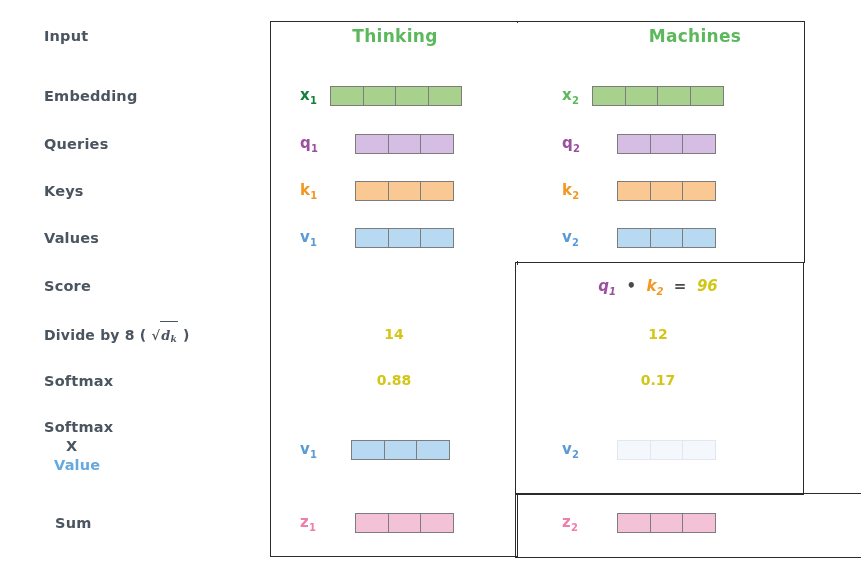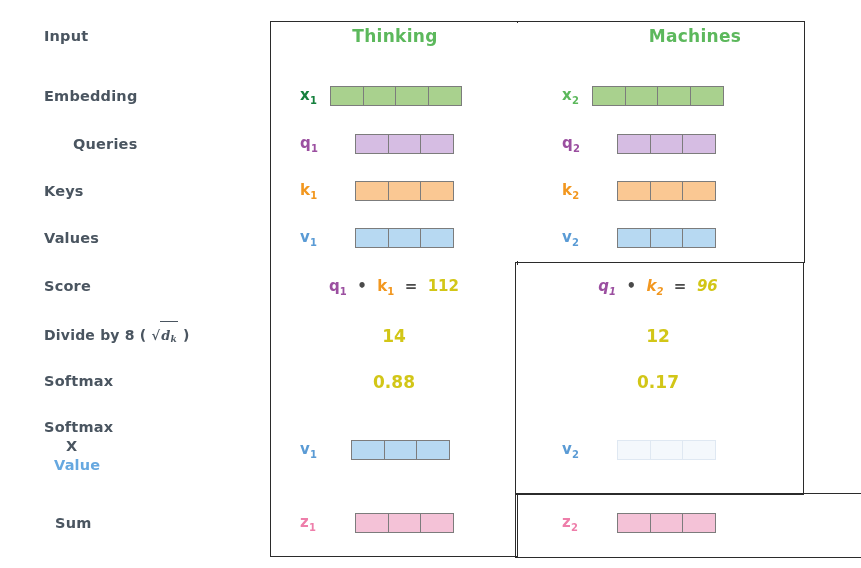--- a/index.html
+++ b/index.html
@@ -90,21 +90,21 @@
   .scoreline {
     position: absolute;
     font-size: 15px;
     font-weight: 700;
     white-space: nowrap;
     text-align: center;
   }
   .scoreline .op { color: #4a4a4a; font-weight: 700; }
   .numval {
     position: absolute;
-    font-size: 17px;
+    font-size: 14px;
     font-weight: 700;
     color: #d2c617;
     text-align: center;
     white-space: nowrap;
   }
 </style>
 </head>
 <body>
 
 <div id="stage">
@@ -132,21 +132,21 @@
   </div>
 
   <div class="vlabel" style="left:562px; top:86px; color:#5cb85c;">x<sub>2</sub></div>
   <div class="strip" style="left:592px; top:86px;">
     <div class="cell" style="background:#a9d18e;"></div>
     <div class="cell" style="background:#a9d18e;"></div>
     <div class="cell" style="background:#a9d18e;"></div>
     <div class="cell" style="background:#a9d18e;"></div>
   </div>
 
-  <div class="rowlabel" style="top:136px;margin-left:29px;">Queries</div>
+  <div class="rowlabel" style="top:136px;">Queries</div>
 
   <div class="vlabel" style="left:300px; top:134px; color:#9b4fa0;">q<sub>1</sub></div>
   <div class="strip" style="left:355px; top:134px;">
     <div class="cell" style="background:#d6bde3;"></div>
     <div class="cell" style="background:#d6bde3;"></div>
     <div class="cell" style="background:#d6bde3;"></div>
   </div>
 
   <div class="vlabel" style="left:562px; top:134px; color:#9b4fa0;">q<sub>2</sub></div>
   <div class="strip" style="left:617px; top:134px;">
@@ -182,27 +182,20 @@
 
   <div class="vlabel" style="left:562px; top:228px; color:#5a9bd5;">v<sub>2</sub></div>
   <div class="strip" style="left:617px; top:228px;">
     <div class="cell" style="background:#b7d9f2;"></div>
     <div class="cell" style="background:#b7d9f2;"></div>
     <div class="cell" style="background:#b7d9f2;"></div>
   </div>
 
   <div class="rowlabel" style="top:278px;">Score</div>
 
-  <div class="scoreline" style="left:278px; top:277px; width:232px;">
-    <span style="color:#9b4fa0;">q<sub style="font-size:10px;">1</sub></span>
-    <span class="op">&nbsp;•&nbsp;</span>
-    <span style="color:#f2971f;">k<sub style="font-size:10px;">1</sub></span>
-    <span class="op">&nbsp;=&nbsp;</span>
-    <span style="color:#d2c617;">112</span>
-  </div>
 
   <div class="scoreline" style="left:528px; top:277px; width:260px;font-style:italic;">
     <span style="color:#9b4fa0;">q<sub style="font-size:10px;">1</sub></span>
     <span class="op">&nbsp;•&nbsp;</span>
     <span style="color:#f2971f;">k<sub style="font-size:10px;">2</sub></span>
     <span class="op">&nbsp;=&nbsp;</span>
     <span style="color:#d2c617;">96</span>
   </div>
 
   <div class="rowlabel small" style="top:327px;">

